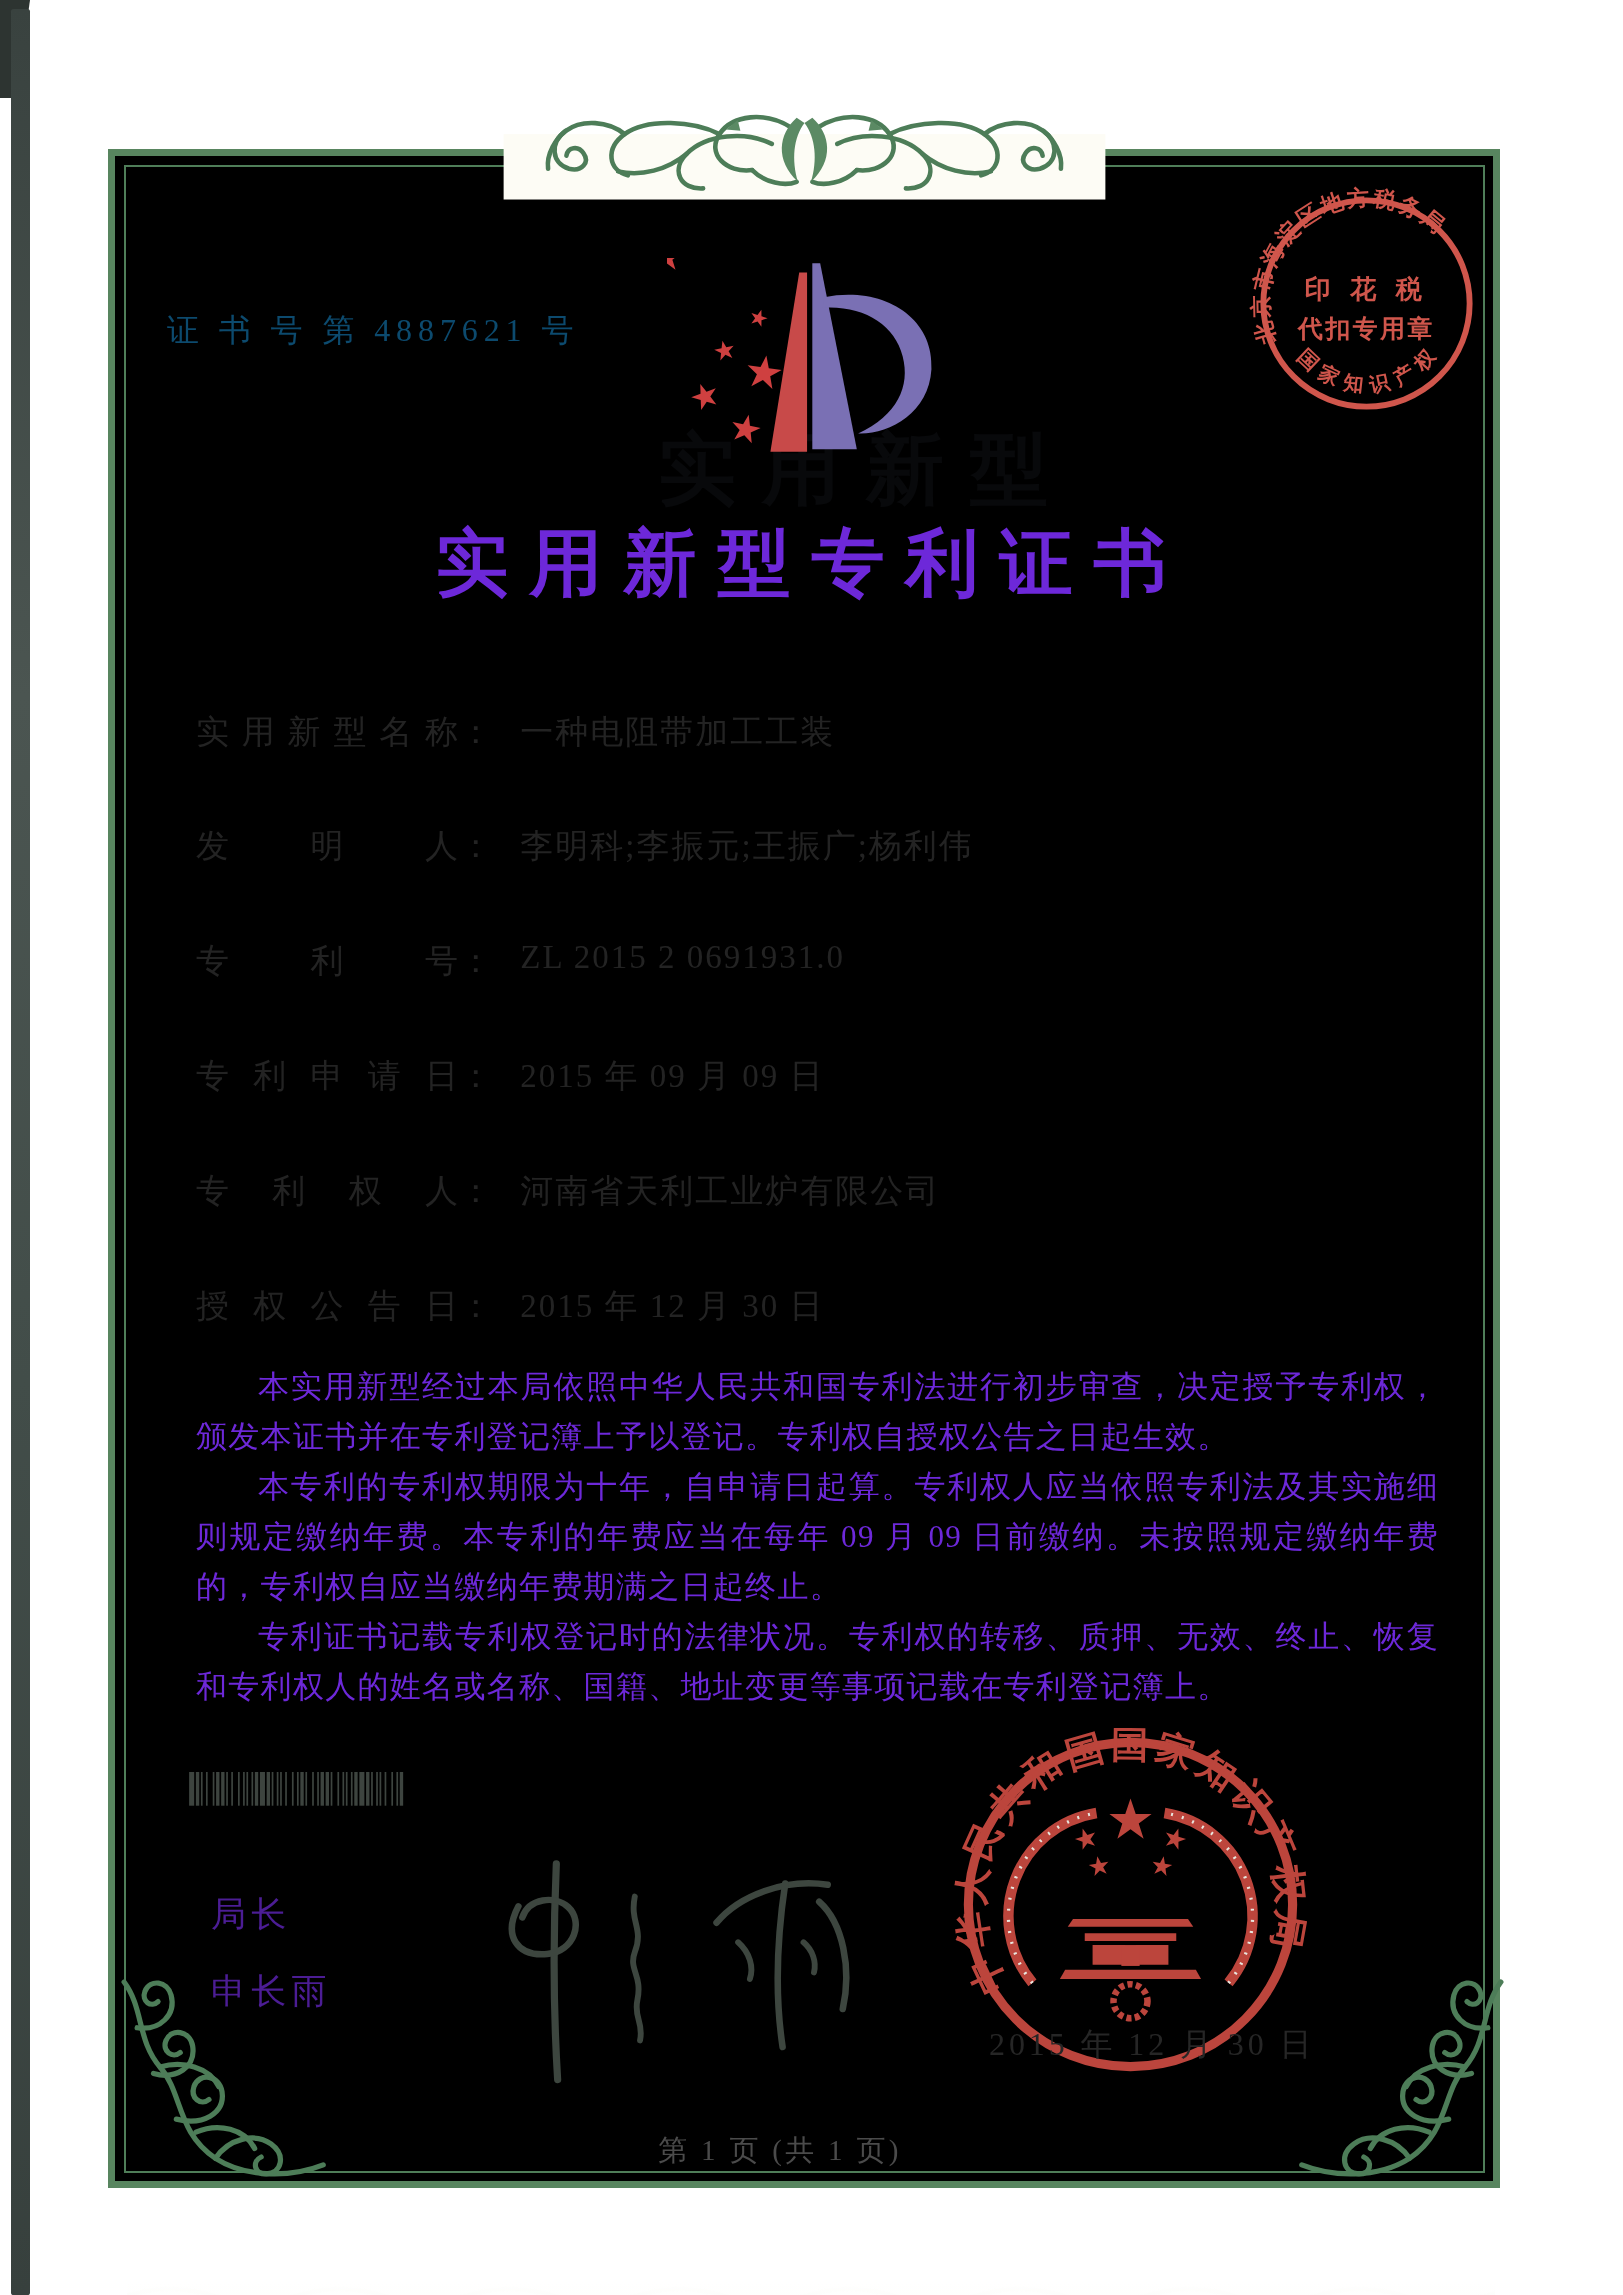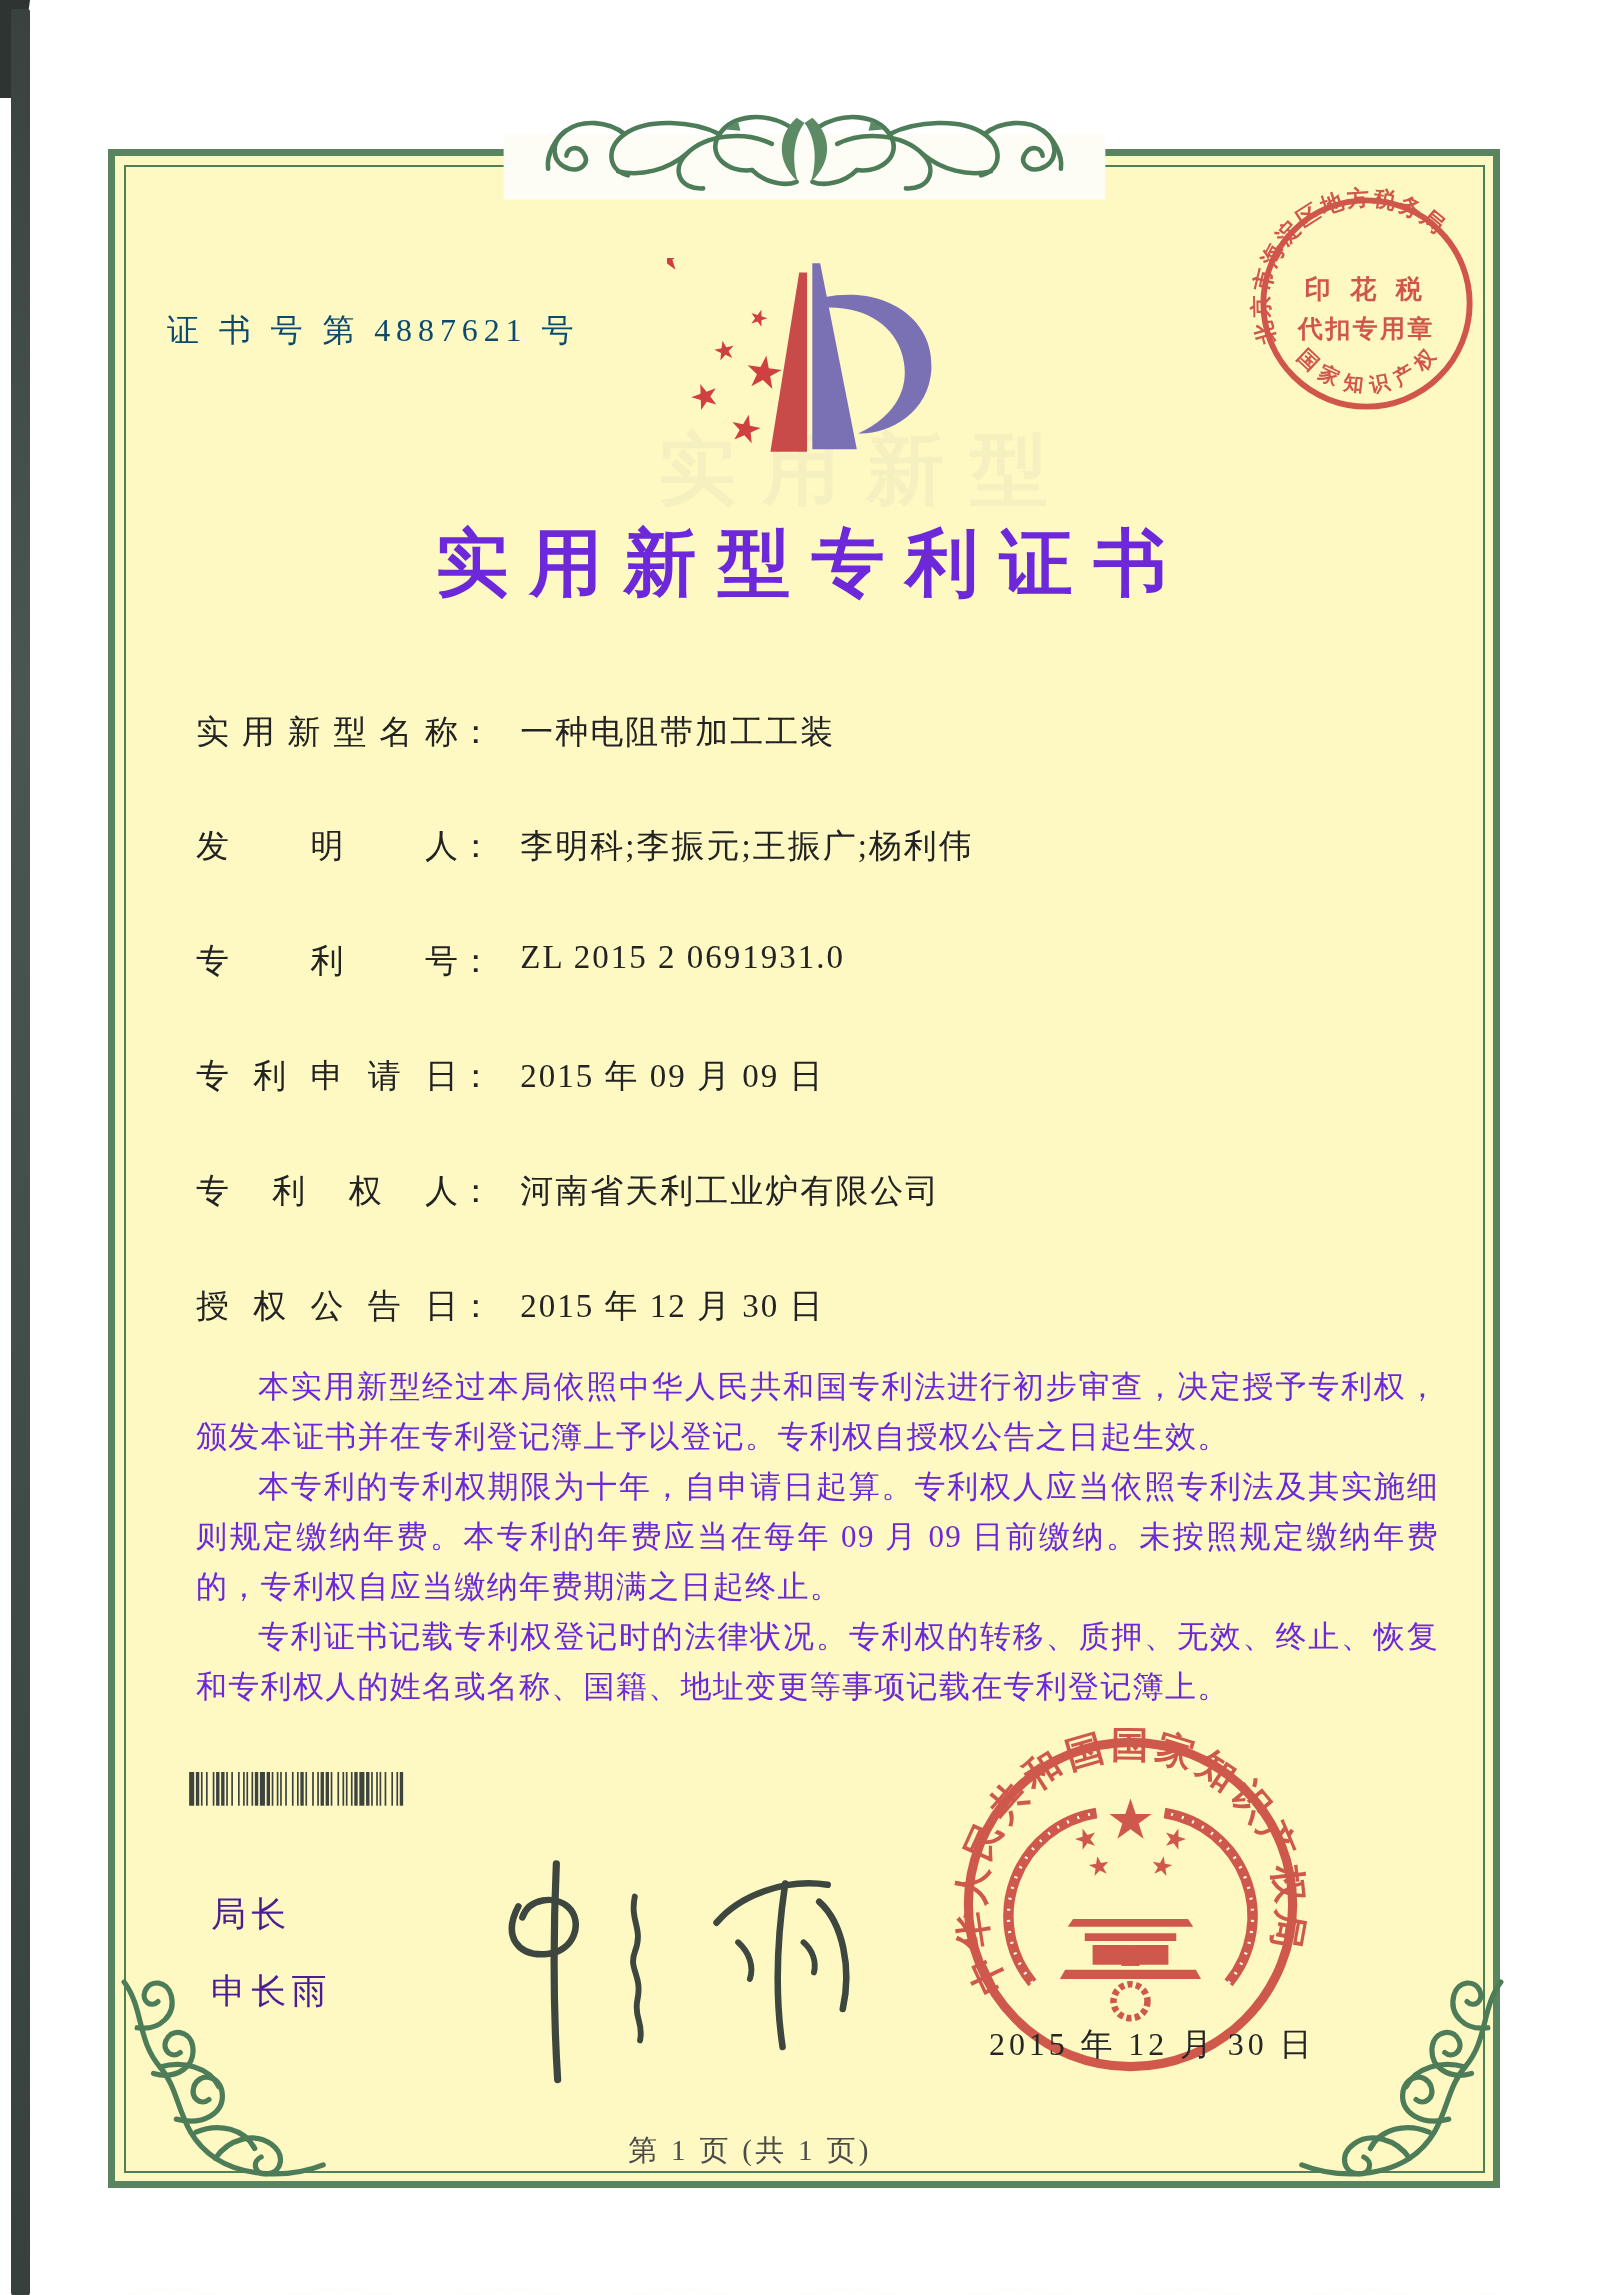--- a/index.html
+++ b/index.html
@@ -8,21 +8,21 @@
     font-family:"Liberation Serif","DejaVu Serif",serif;
   }
   
   .scan-strip{position:absolute;left:10.5px;top:9.2px;width:19.6px;height:2286px;
     background:linear-gradient(180deg,#39423f 0%,#4b5551 30%,#424d49 60%,#37403d 100%);
     border-radius:2.6px;}
   .scan-corner{position:absolute;left:0;top:0;width:30px;height:98px;background:#2d3431;
     clip-path:polygon(0 0,100% 0,55% 100%,0 100%);}
   
   .frame{position:absolute;left:108px;top:149px;width:1392px;height:2039px;
-    border:7.2px solid #58855f;background:#fef9c3;box-sizing:border-box;}
+    border:7.2px solid #58855f;background:#000000;box-sizing:border-box;}
   .frame-inner{position:absolute;left:8.5px;top:8.5px;right:8.5px;bottom:8.5px;
     border:2px solid #4f7e59;}
   
   .waves{position:absolute;left:11.8px;top:1471px;width:1368px;height:1854px;}
   
   .ornament{position:absolute;}
   
   .cert-no{position:absolute;left:167px;top:309px;font-size:32px;color:#0c4a6e;
     letter-spacing:5.9px;white-space:nowrap;}
   .title{position:absolute;left:0;top:515px;width:100%;text-align:center;
@@ -36,21 +36,21 @@
     font-size:31px;line-height:50px;color:#6d28d9;text-align:justify;}
   .body-text p{margin:0;text-indent:2em;letter-spacing:1.3px;}
   .barcode{position:absolute;left:188px;top:1772px;}
   .officer{position:absolute;left:211px;top:1891px;font-size:35px;color:#4c1d95;letter-spacing:5.2px;}
   .officer div{margin-bottom:30px;}
   .signature{position:absolute;left:419px;top:1844px;}
   .seal{position:absolute;left:954px;top:1728px;}
   .seal-date{position:absolute;left:989px;top:2023px;font-size:32px;color:#262626;
     letter-spacing:3.9px;white-space:nowrap;z-index:6;}
   .footer{position:absolute;left:0;top:2131px;width:1500px;text-align:center;
-    font-size:29px;color:#4b4b4b;letter-spacing:3.3px;}
+    font-size:29px;color:#4b4b4b;letter-spacing:3.3px;padding-left:30px;}
   .tax-stamp{position:absolute;left:1249px;top:186px;}
   .logo{position:absolute;left:667px;top:258px;}
   .ghost{position:absolute;left:543px;top:262px;font-size:78px;color:rgba(120,130,150,0.07);
     letter-spacing:26px;font-weight:bold;white-space:nowrap;}
 </style>
 </head>
 <body>
 
 <div class="scan-corner"></div>
 <div class="scan-strip"></div>

